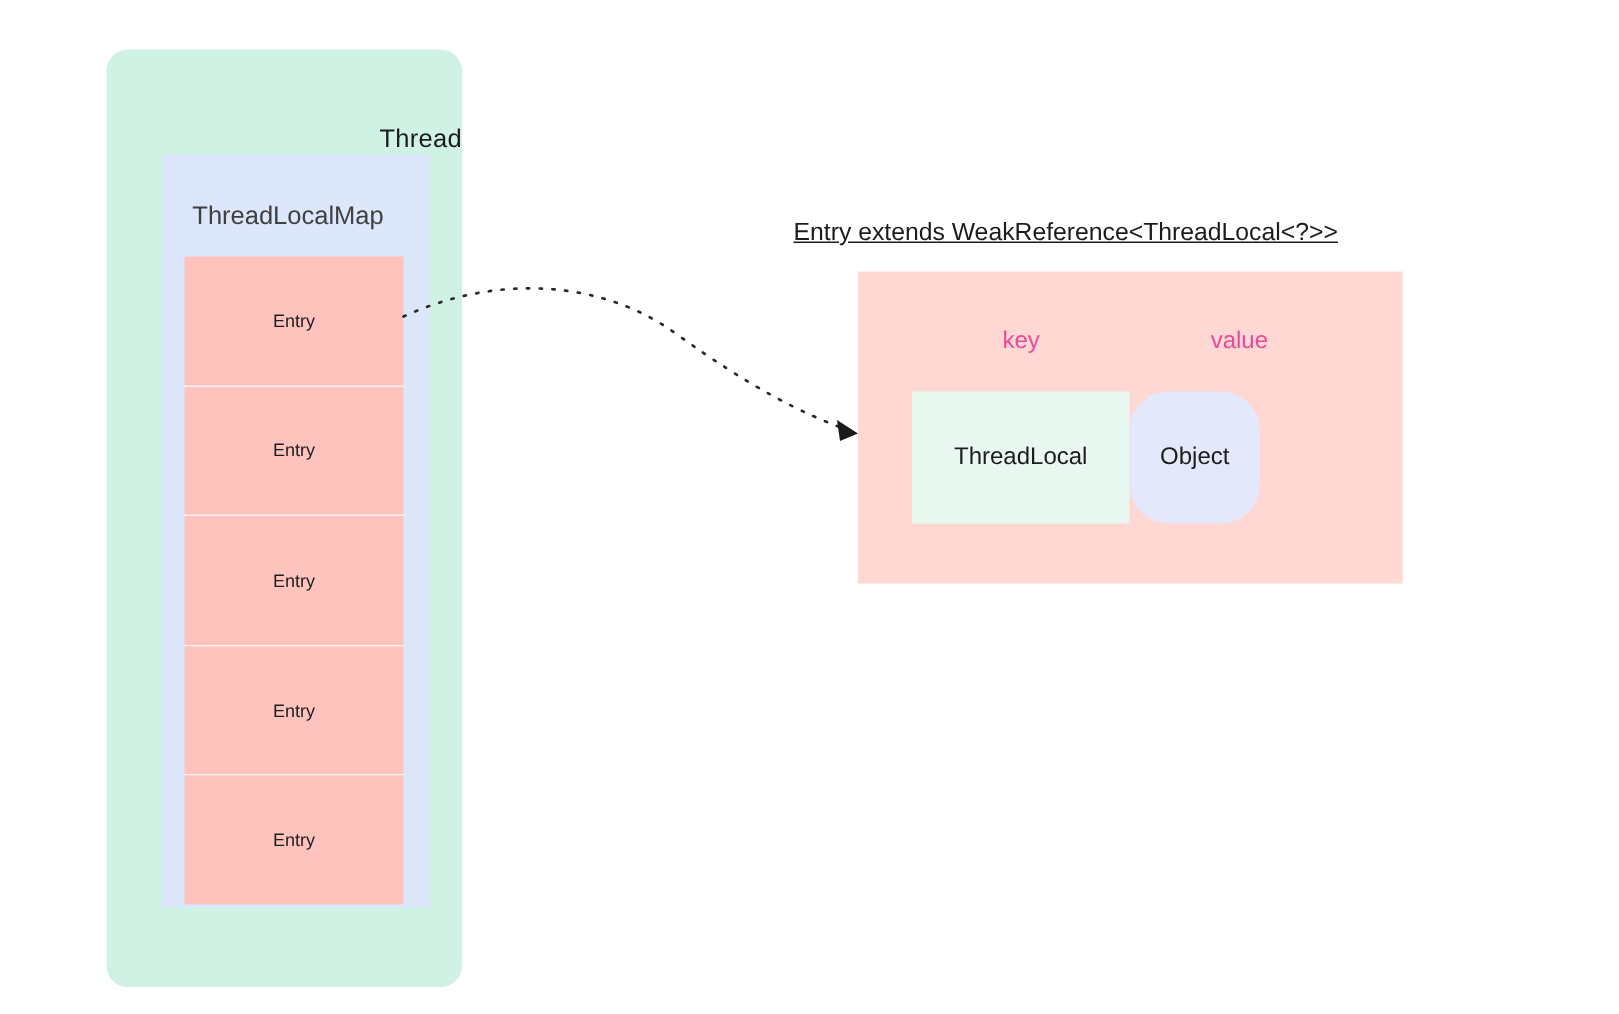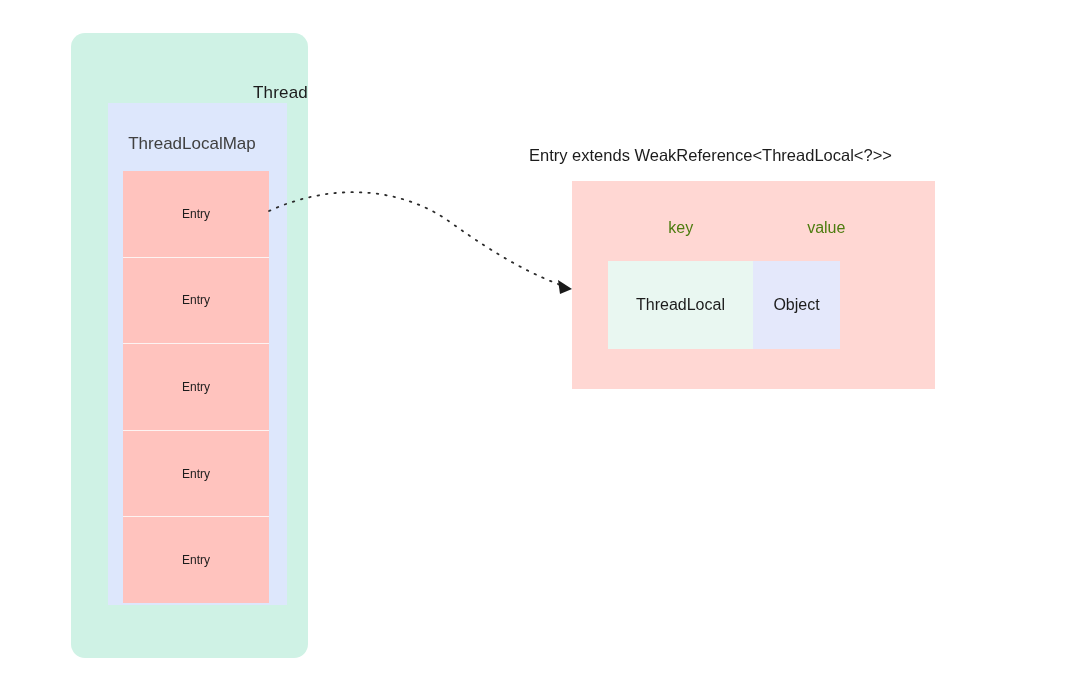--- a/index.html
+++ b/index.html
@@ -93,20 +93,21 @@
   
   .entry-title {
     position: absolute;
     left: 529px;
     top: 144px;
     width: 460px;
     font-size: 16.5px;
     line-height: 22px;
     color: #1c1c1c;
     white-space: nowrap;
+    text-decoration: underline;
   }
 
   .detail-box {
     position: absolute;
     left: 572px;
     top: 181px;
     width: 363px;
     height: 208px;
     background: #ffd7d3;
   }
@@ -116,21 +117,21 @@
     left: 608px;
     top: 217px;
     width: 291px;
     display: flex;
   }
   .col-headers > div {
     flex: 1 1 0;
     text-align: center;
     font-size: 16px;
     line-height: 22px;
-    color: #4d7c0f;
+    color: #ec4899;
   }
 
   .kv-box {
     position: absolute;
     left: 608px;
     top: 261px;
     width: 232px;
     height: 88px;
     display: flex;
   }
@@ -144,20 +145,21 @@
     color: #1c1c1c;
   }
   .kv-value {
     flex: 1 1 auto;
     background: #e4e8fb;
     display: flex;
     align-items: center;
     justify-content: center;
     font-size: 16px;
     color: #1c1c1c;
+    border-radius: 26px;
   }
 
   
   .connector {
     position: absolute;
     left: 0;
     top: 0;
     width: 1079px;
     height: 676px;
     pointer-events: none;

